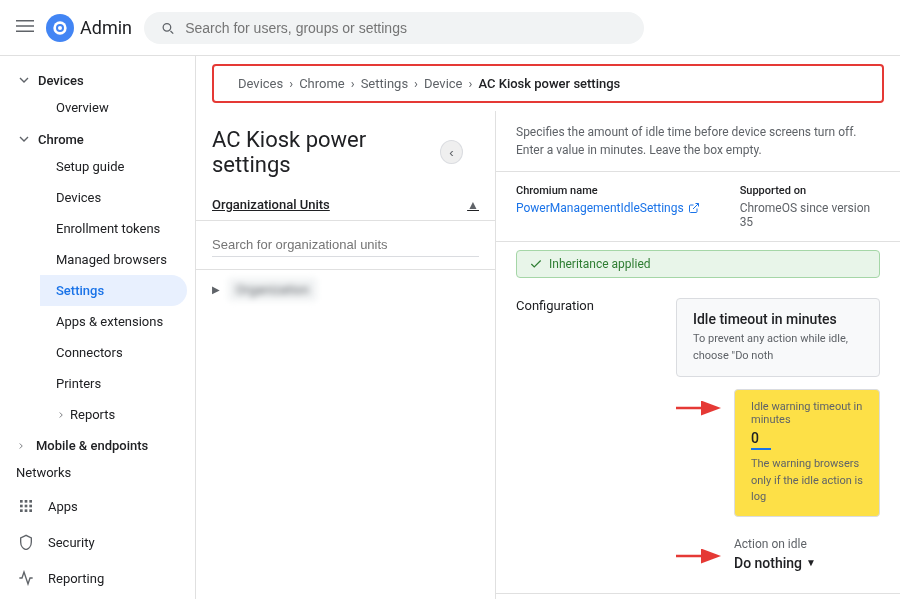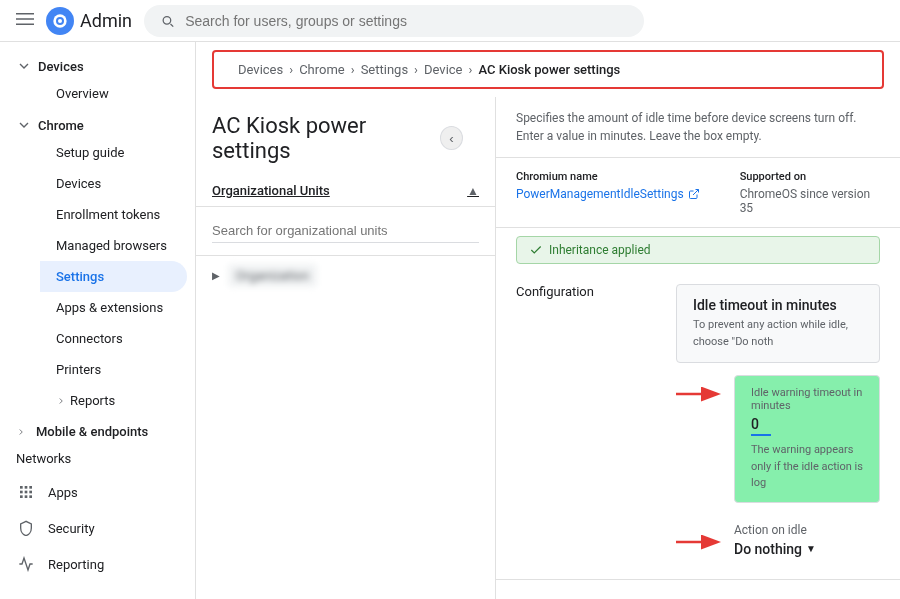--- a/index.html
+++ b/index.html
@@ -1,19 +1,19 @@
 <!DOCTYPE html>
 <html><head>
   <meta charset="utf-8">
   <style>
     * { margin: 0; padding: 0; box-sizing: border-box; }
     body { font-family: 'Roboto', Arial, sans-serif; font-size: 13px; color: #202124; background: #fff; display: flex; flex-direction: column; height: 599px; overflow: hidden; }
 
     
-    .topbar { height: 42px; display: flex; align-items: center; padding: 0 16px; border-bottom: 1px solid #e0e0e0; flex-shrink: 0; gap: 12px; }
+    .topbar { height: 56px; display: flex; align-items: center; padding: 0 16px; border-bottom: 1px solid #e0e0e0; flex-shrink: 0; gap: 12px; }
     .topbar-menu-icon { color: #5f6368; font-size: 20px; cursor: pointer; }
     .topbar-logo { display: flex; align-items: center; gap: 6px; }
     .topbar-logo-circle { width: 28px; height: 28px; background: #4285f4; border-radius: 50%; display: flex; align-items: center; justify-content: center; }
     .topbar-logo-circle svg { width: 16px; height: 16px; }
     .topbar-title { font-size: 18px; color: #202124; font-weight: 400; }
     .topbar-search { flex: 1; max-width: 500px; display: flex; align-items: center; background: #f1f3f4; border-radius: 24px; padding: 8px 16px; gap: 10px; }
     .topbar-search input { border: none; background: transparent; outline: none; font-size: 14px; color: #202124; width: 100%; }
 
     
     .main-layout { display: flex; flex: 1; overflow: hidden; }
@@ -62,21 +62,21 @@
 
     .setting-row { display: flex; align-items: flex-start; padding: 12px 20px; border-bottom: 1px solid #e0e0e0; }
     .setting-label { width: 160px; flex-shrink: 0; font-size: 13px; color: #202124; }
     .setting-control { flex: 1; }
     .setting-control-dropdown { display: flex; align-items: center; gap: 4px; font-size: 13px; color: #202124; cursor: pointer; }
     .setting-control-dropdown .arrow { font-size: 10px; color: #5f6368; }
     .config-box { background: #f8f9fa; border: 1px solid #dadce0; border-radius: 4px; padding: 12px 16px; margin-bottom: 12px; position: relative; }
     .config-box-title { font-size: 14px; color: #202124; font-weight: 500; margin-bottom: 4px; }
     .config-box-desc { font-size: 11px; color: #5f6368; line-height: 1.5; }
 
-    .sub-config-box { background: #86efac; border: 1px solid #dadce0; border-radius: 4px; padding: 10px 16px; margin-bottom: 10px; }
+    .sub-config-box { background: #fde047; border: 1px solid #dadce0; border-radius: 4px; padding: 10px 16px; margin-bottom: 10px; }
     .sub-config-label { font-size: 11px; color: #5f6368; margin-bottom: 4px; }
     .sub-config-value { font-size: 14px; color: #202124; font-weight: 500; border-bottom: 2px solid #1a73e8; padding-bottom: 2px; display: inline-block; min-width: 20px; }
     .sub-config-desc { font-size: 11px; color: #5f6368; margin-top: 6px; line-height: 1.5; }
     .action-label { font-size: 12px; color: #5f6368; margin-bottom: 4px; }
     .action-value { font-size: 14px; color: #202124; font-weight: 500; display: flex; align-items: center; gap: 4px; cursor: pointer; }
     .action-value .arrow { font-size: 10px; }
 
     .inheritance-box { display: flex; align-items: center; background: #e8f5e9; border: 1px solid #a5d6a7; border-radius: 4px; padding: 6px 12px; font-size: 12px; color: #2e7d32; gap: 6px; margin: 8px 20px; }
 
     
@@ -306,21 +306,21 @@
                       <marker id="ah1" markerWidth="8" markerHeight="8" refX="6" refY="3" orient="auto">
                         <path d="M0,0 L0,6 L8,3 z" fill="#e53935"></path>
                       </marker>
                     </defs>
                   <line x1="0" y1="15" x2="40" y2="15" stroke="#e53935" stroke-width="2.5" marker-end="url(#ah1)"></line>
                 </svg>
               </div>
               <div class="sub-config-box" style="flex:1;">
                 <div class="sub-config-label">Idle warning timeout in minutes</div>
                 <div class="sub-config-value">0</div>
-                <div class="sub-config-desc">The warning appears only if the idle action is log</div>
+                <div class="sub-config-desc">The warning browsers only if the idle action is log</div>
               </div>
             </div>
 
             <div style="display:flex;align-items:flex-start;gap:8px;margin-bottom:10px;">
               <div style="display:flex;align-items:center;padding-top:4px;">
                 <svg width="50" height="30" viewBox="0 0 50 30">
                   <defs>
                       <marker id="ah2" markerWidth="8" markerHeight="8" refX="6" refY="3" orient="auto">
                         <path d="M0,0 L0,6 L8,3 z" fill="#e53935"></path>
                       </marker>

